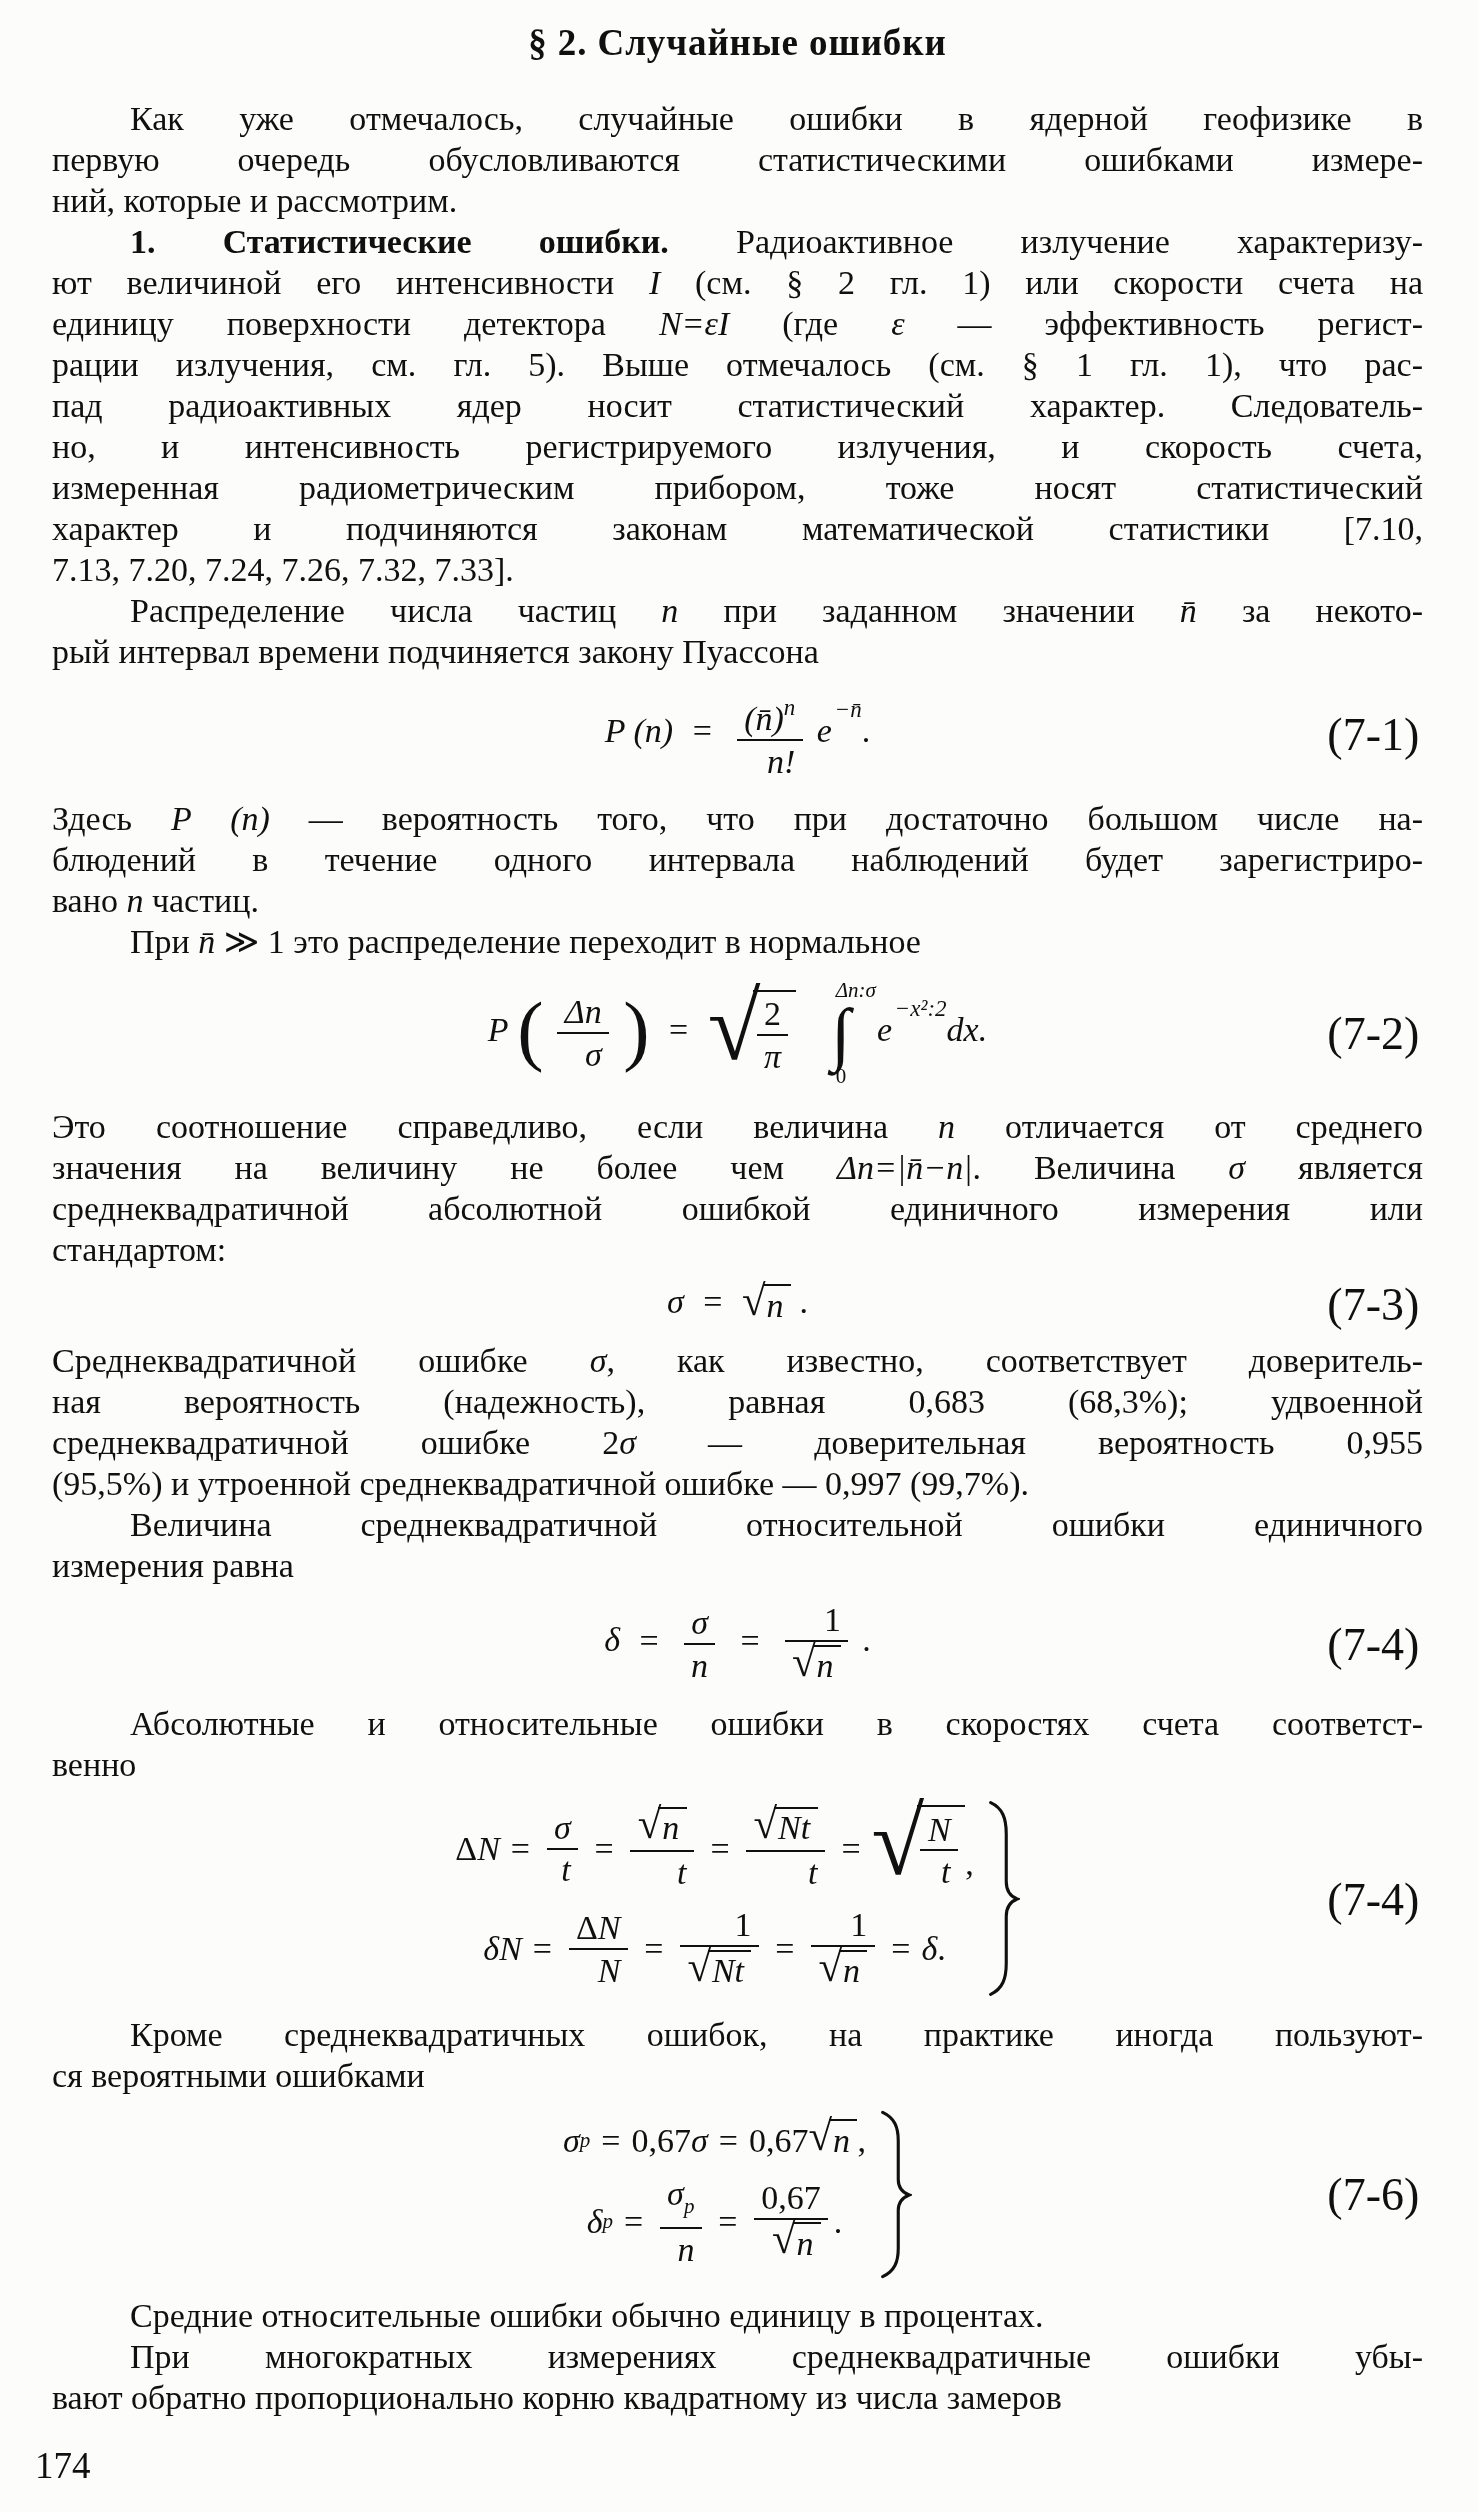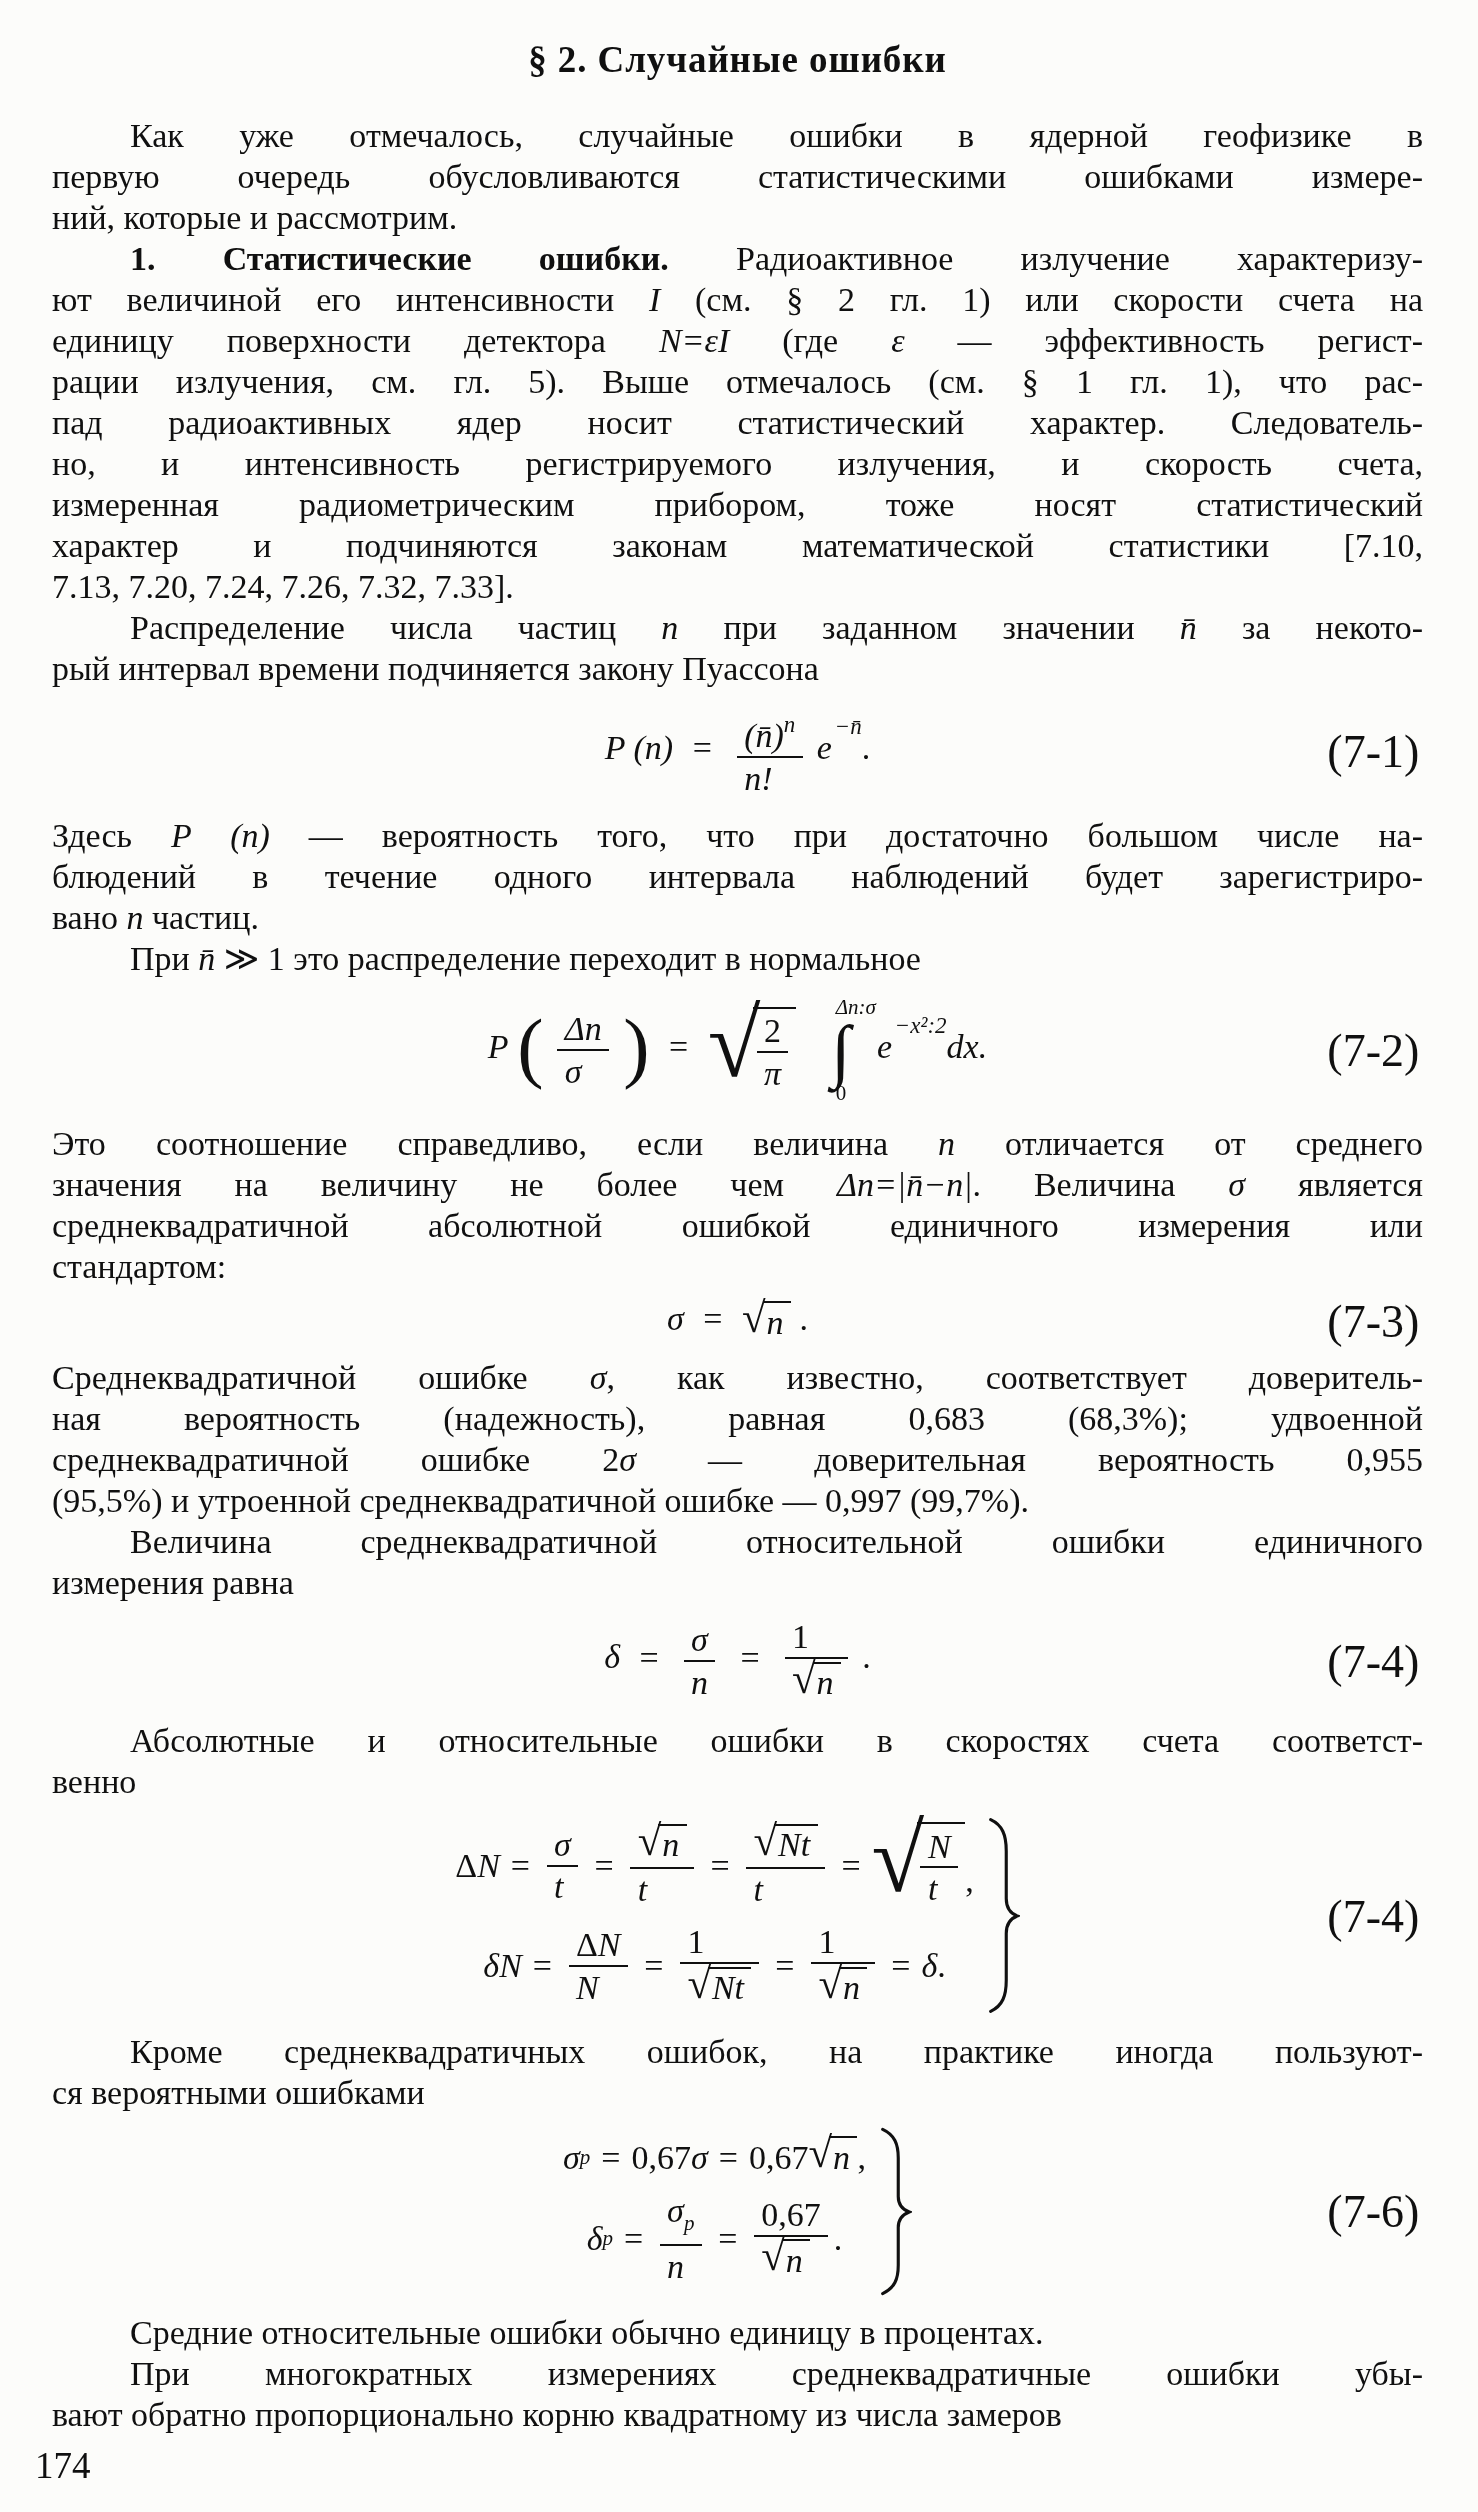--- a/index.html
+++ b/index.html
@@ -6,21 +6,21 @@
   body {
     width: 1478px; height: 2512px;
     background: #fcfcfa;
     font-family: "Liberation Serif", "DejaVu Serif", serif;
     font-size: 34px; line-height: 41px;
     color: #101010;
   }
   .page {
     position: relative; box-sizing: border-box;
     width: 1478px; height: 2512px;
-    padding: 26px 55px 0 52px;
+    padding: 9px 55px 0 52px;
     overflow: hidden;
   }
   .title {
     text-align: center; font-weight: 700; font-size: 37px;
     margin: 13px 0 35px; letter-spacing: 0.9px;
   }
   .para { margin: 0; }
   .jline { text-align: justify; text-align-last: justify; }
   .jline.ind { padding-left: 78px; }
   .jline.end { text-align-last: auto; }
@@ -32,21 +32,21 @@
   .eq1 { margin: 15px 0 16.6px; }
   .eq2 { margin: 16.6px 0 18.5px; }
   .eq3 { margin: 11px 0 13px; }
   .eq4 { margin: 13px 0 15px; }
   .eq5, .eq6 { margin: 13px 0 15px; display: flex; justify-content: center; align-items: center; }
   .eqnum {
     position: absolute; right: 3.7px; top: 50%; transform: translateY(-50%);
     font-style: normal; font-size: 46px;
   }
   .rel { display: inline-block; margin: 0 11px; }
-  .fr { display: inline-block; vertical-align: middle; text-align: left; margin: 0 5.5px; }
+  .fr { display: inline-block; vertical-align: middle; text-align: right; margin: 0 5.5px; }
   .fr .nu, .fr .de { display: block; padding: 0.9px 7.4px; line-height: 39px; }
   .fr .de { border-top: 2.8px solid #101010; }
   .sq { display: inline-flex; align-items: flex-start; vertical-align: middle; }
   .sq .rs { font-style: normal; font-size: 43px; line-height: 1; transform: translateY(-4.6px); margin-right: -2.8px; }
   .sq .rc { border-top: 2.8px solid #101010; padding: 0.9px 7.4px 0 3.7px; line-height: 37px; }
   .sq.tall .rs { font-size: 96px; line-height: 0.78; transform: translateY(0px); margin-right: -7.4px; }
   .sq.tall .rc { padding: 1.8px 5.5px 0 1.8px; line-height: normal; }
   .sq.tall .rc .fr { margin: 0 1.8px; }
   .int { display: inline-flex; flex-direction: column; align-items: center; vertical-align: middle; margin: 0 7.4px 0 16.6px; font-family: Liberation Serif, serif; }
   .int .ilim { font-size: 21px; line-height: 1.1; font-style: italic; }

